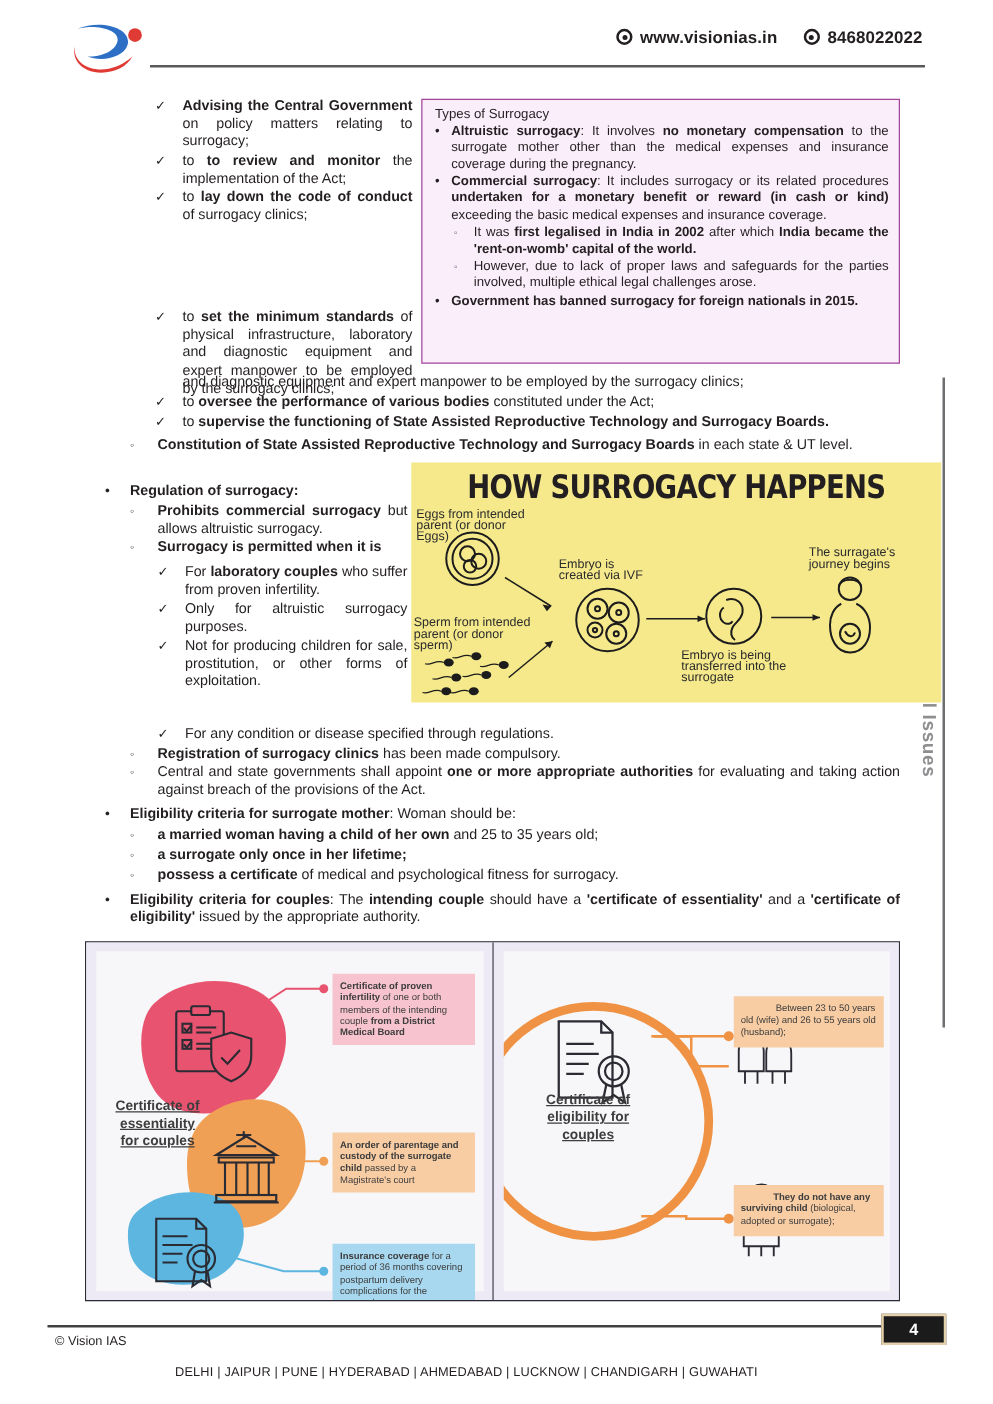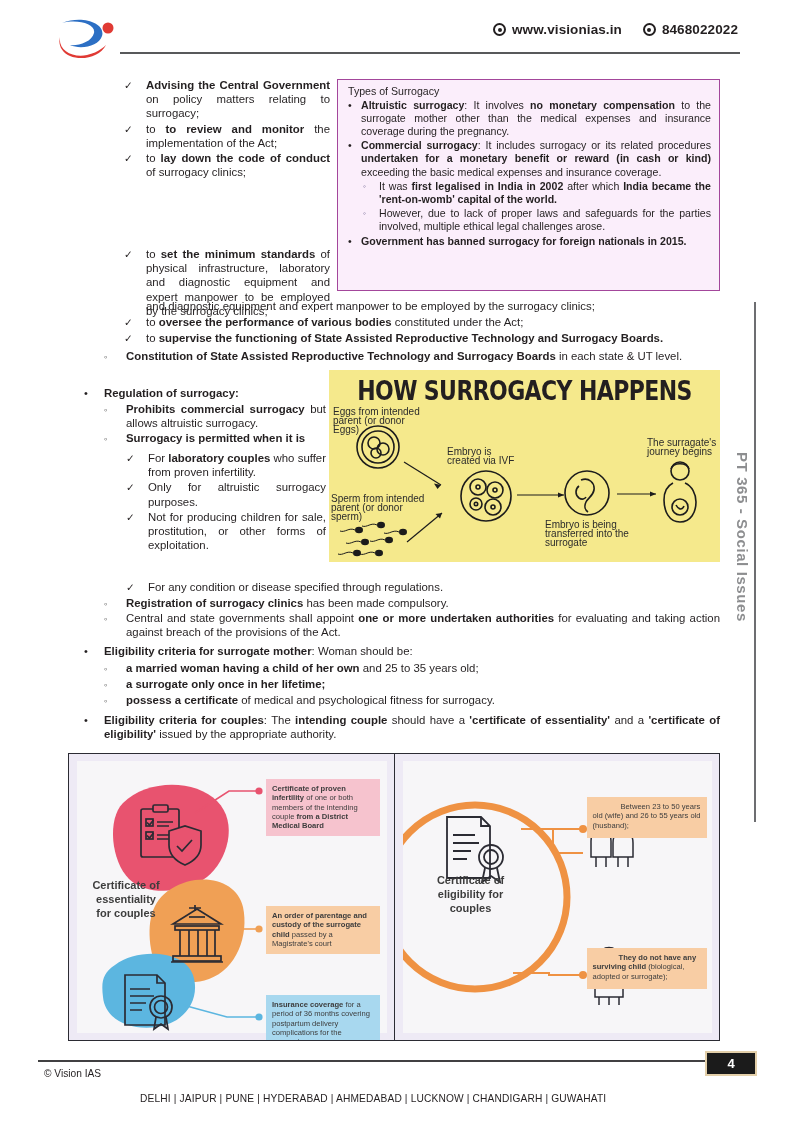--- a/index.html
+++ b/index.html
@@ -62,42 +62,42 @@
   .pinkbox .pb-title { font-size:10.6px; margin:0 0 1px 2px; }
   .pinkbox .pb-li { position:relative; padding-left:15px; margin-top:1px; text-align:justify; }
   .pinkbox .pb-li > .mk { position:absolute; left:2px; top:0; }
   .pinkbox .pb-sub { position:relative; padding-left:33px; margin-top:1px; text-align:justify; }
   .pinkbox .pb-sub > .mk { position:absolute; left:17px; top:0; font-size:8.5px; color:#6a5f8c; }
   .pinkbox .pb-last { position:relative; padding-left:15px; margin-top:2px; }
   .pinkbox .pb-last > .mk { position:absolute; left:2px; top:0; }
 
   
   .yellowbox {
-    position:absolute; left:329px; top:370px; width:391px; height:192px;
+    position:absolute; left:329px; top:370px; width:424px; height:192px;
     background:#f5e98c; overflow:hidden;
   }
   .yb-title {
     position:absolute; left:0; right:0; top:6px; text-align:center;
     font-family:"DejaVu Sans", sans-serif;
     font-weight:bold; font-size:22px; letter-spacing:-0.6px;
     color:#231f20; transform:scaleY(1.18); transform-origin:50% 0;
   }
   .yb-cap { position:absolute; font-size:10px; line-height:9px; color:#2b2b2b; text-align:left; }
   .yb-svg { position:absolute; left:0; top:0; width:391px; height:192px; }
 
   
   .panelwrap { position:absolute; left:68px; top:753px; width:652px; height:288px;
                border:1px solid #2b2b33; display:flex; background:#eeeaf5; }
   .panel { position:relative; height:100%; overflow:hidden; background:#eeeaf5; }
   .panel.left { width:326px; border-right:1px solid #2b2b33; }
   .panel.right { width:325px; }
   .panel .inner { position:absolute; left:8px; top:7px; right:7px; bottom:7px; background:#f7f6f8; }
   .cap { position:absolute; font-size:7.6px; line-height:9.3px; color:#3d3d3d; }
   .cap b { font-weight:bold; }
-  .blob-label { position:absolute; font-weight:bold; color:#3d3d3d; text-align:center; }
+  .blob-label { position:absolute; font-weight:bold; color:#3d3d3d; text-align:center;text-decoration:underline; }
 
   
   .foot-rule { position:absolute; left:38px; top:1060px; width:718px; height:2px; background:#414042; }
   .foot-left { position:absolute; left:44px; top:1068px; font-size:10.2px; color:#231f20; }
   .foot-cities { position:absolute; left:140px; top:1068px; font-size:10.2px; color:#231f20; letter-spacing:.15px;margin-top:25px; }
   .pagebadge {
     position:absolute; right:37px; top:1051px; width:52px; height:25px;
     background:#1b1b1b; border:2px solid #e3cfa9;
     color:#ffffff; font-size:13px; font-weight:bold;
     display:flex; align-items:center; justify-content:center;
@@ -245,21 +245,21 @@
     </div>
   </div>
 
   <div class="txt just" style="left:104px; top:596px; width:616px;">
     <div class="li" style="padding-left:22px;">
       <span class="mk mk-circ">◦</span>
       <span class="b">Registration of surrogacy clinics</span><span> has been made compulsory.</span>
     </div>
     <div class="li" style="padding-left:22px; margin-top:1px;">
       <span class="mk mk-circ">◦</span>
-      <span>Central and state governments shall appoint </span><span class="b">one or more undertaken authorities</span><span> for evaluating and taking action against breach of the provisions of the Act.</span>
+      <span>Central and state governments shall appoint </span><span class="b">one or more appropriate authorities</span><span> for evaluating and taking action against breach of the provisions of the Act.</span>
     </div>
   </div>
 
   <div class="txt" style="left:84px; top:644px; width:616px;">
     <div class="li" style="padding-left:20px;">
       <span class="mk mk-disc">•</span>
       <span class="b">Eligibility criteria for surrogate mother</span><span>: Woman should be:</span>
     </div>
   </div>
 

